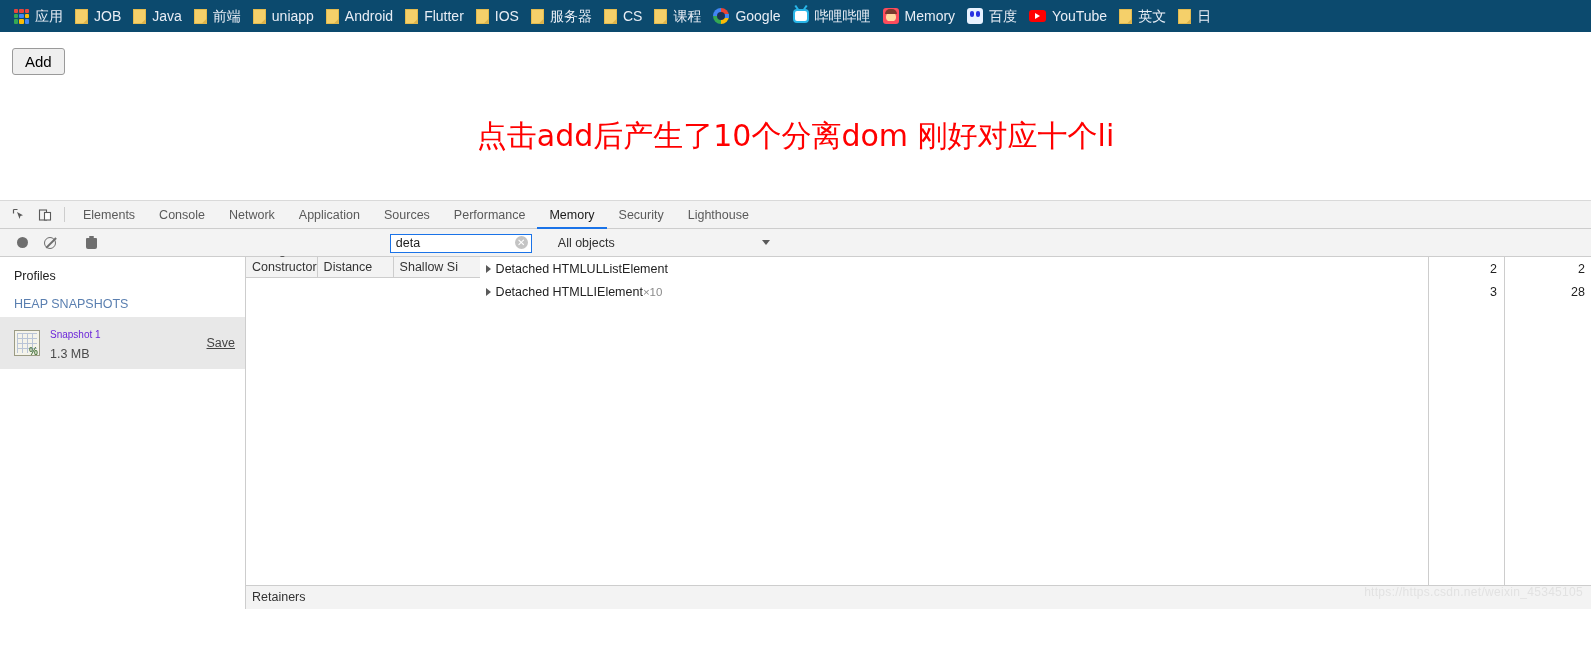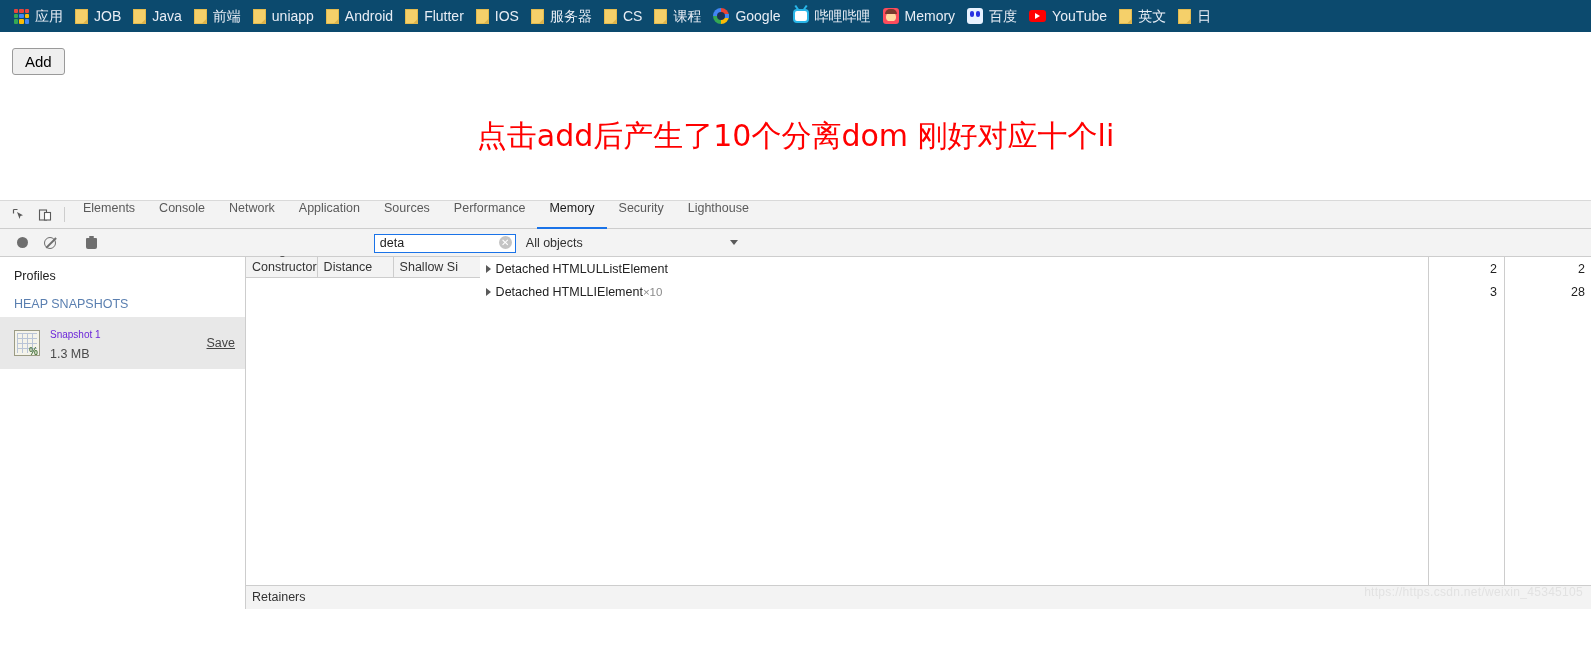--- a/index.html
+++ b/index.html
@@ -94,21 +94,21 @@
     height:28px; display:flex; align-items:stretch;
     background:#f3f3f3; border-bottom:1px solid #cdcdcd;
     padding-left:6px;
   }
   .dt-icon-btn{
     width:26px; display:flex; align-items:center; justify-content:center;
     cursor:pointer;
   }
   .sep{ width:1px; background:#cdcdcd; margin:6px 6px; }
   .dt-tab{
-    display:flex; align-items:flex-start; padding:0 12px;
+    display:flex; align-items:center; padding:0 12px;
     font-size:12.5px; color:#5a5a5a; cursor:pointer;
     position:relative; white-space:nowrap;
   }
   .dt-tab.active{ color:#1a1a1a; }
   .dt-tab.active:after{
     content:""; position:absolute; left:0; right:0; bottom:-1px;
     height:2px; background:#1a73e8;
   }
 
   .dt-toolbar{
@@ -127,21 +127,21 @@
   .tb-gap{ width:170px; }
   .tb-select{
     display:flex; align-items:center; gap:20px;
     font-size:10px; color:#303030; cursor:pointer;
     padding:0 8px 0 4px;
     margin-top:36px;
   }
   .caret{ width:0;height:0;border-left:4px solid transparent;border-right:4px solid transparent;border-top:5px solid #5a5a5a;}
   .filter-wrap{
     position:relative; width:152px; height:19px;
-    margin:0 6px;
+    margin:0 22px;
     padding-left:10px;
   }
   .filter-input{
     width:100%; height:19px;
     border:1px solid #1a73e8;
     background:#fff; outline:none;
     font-size:12.5px; font-family:"Liberation Sans",sans-serif;
     color:#202020; padding:0 20px 0 5px;
   }
   .clear-x{

